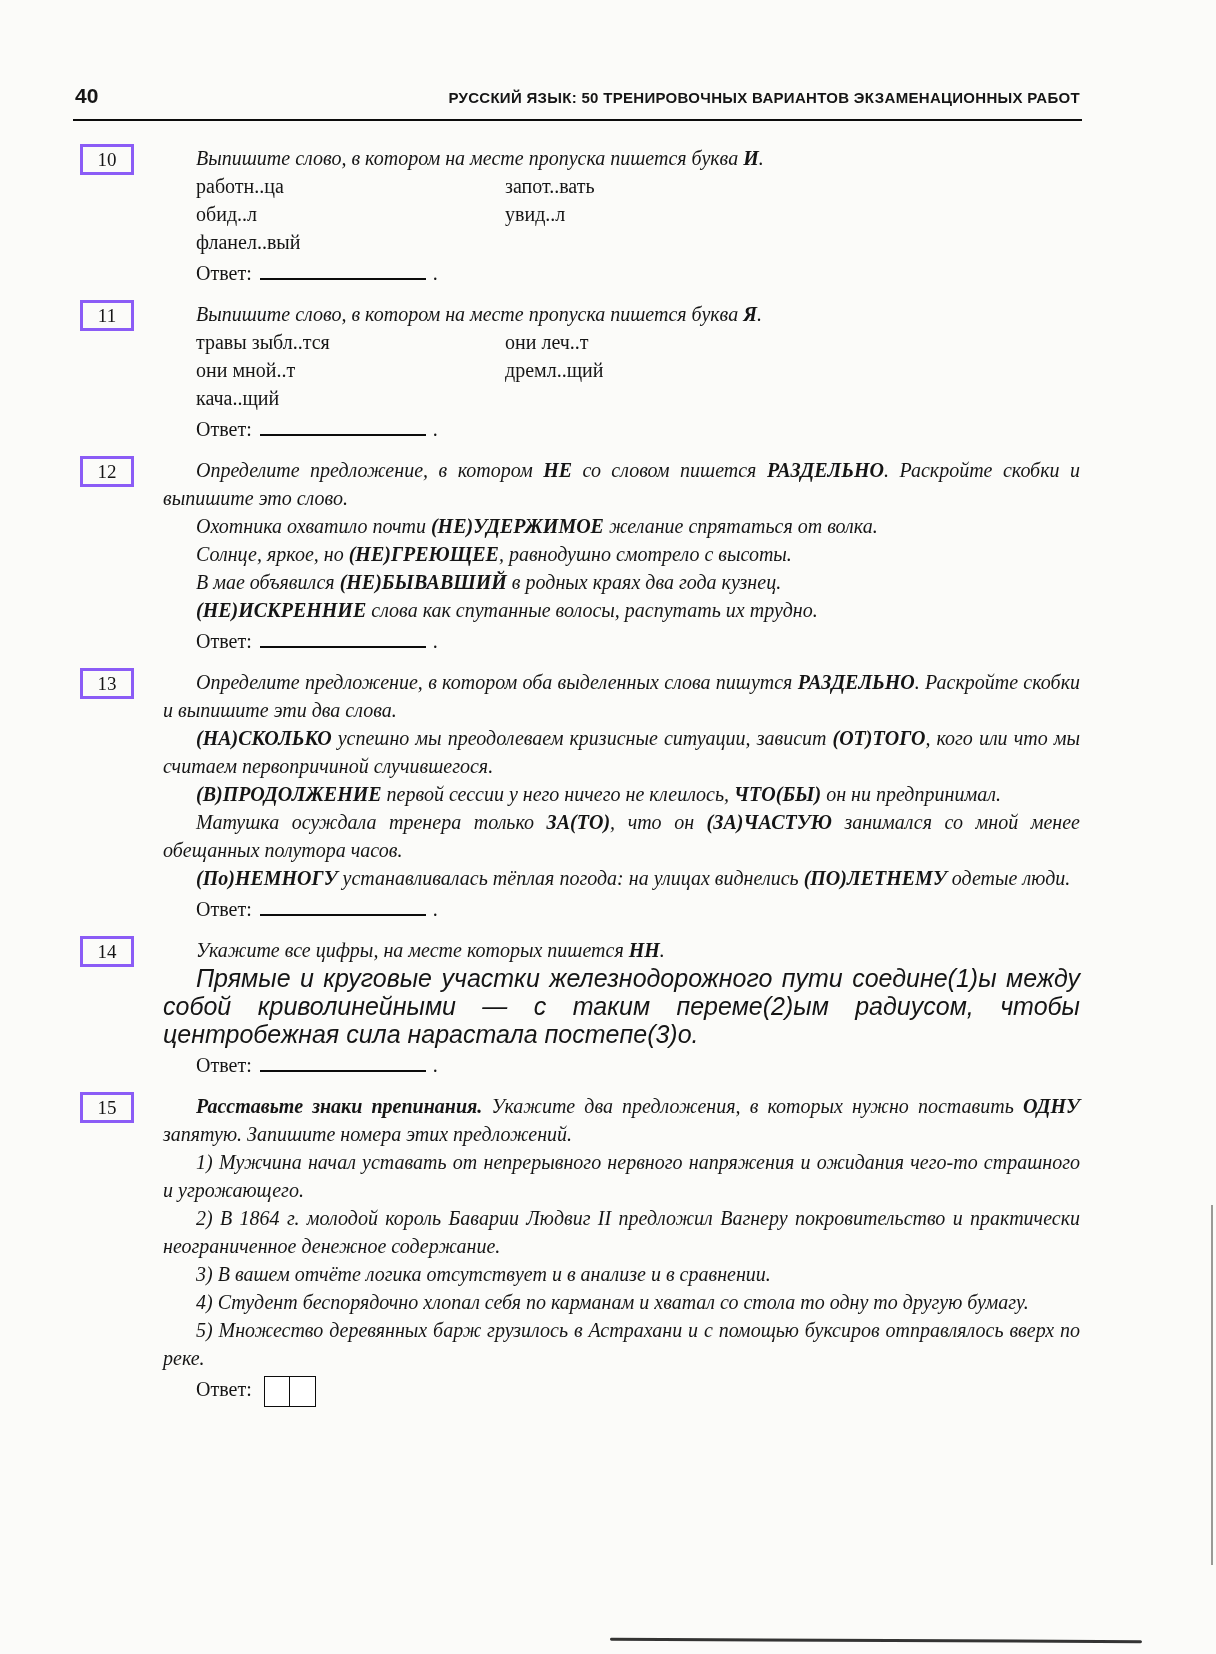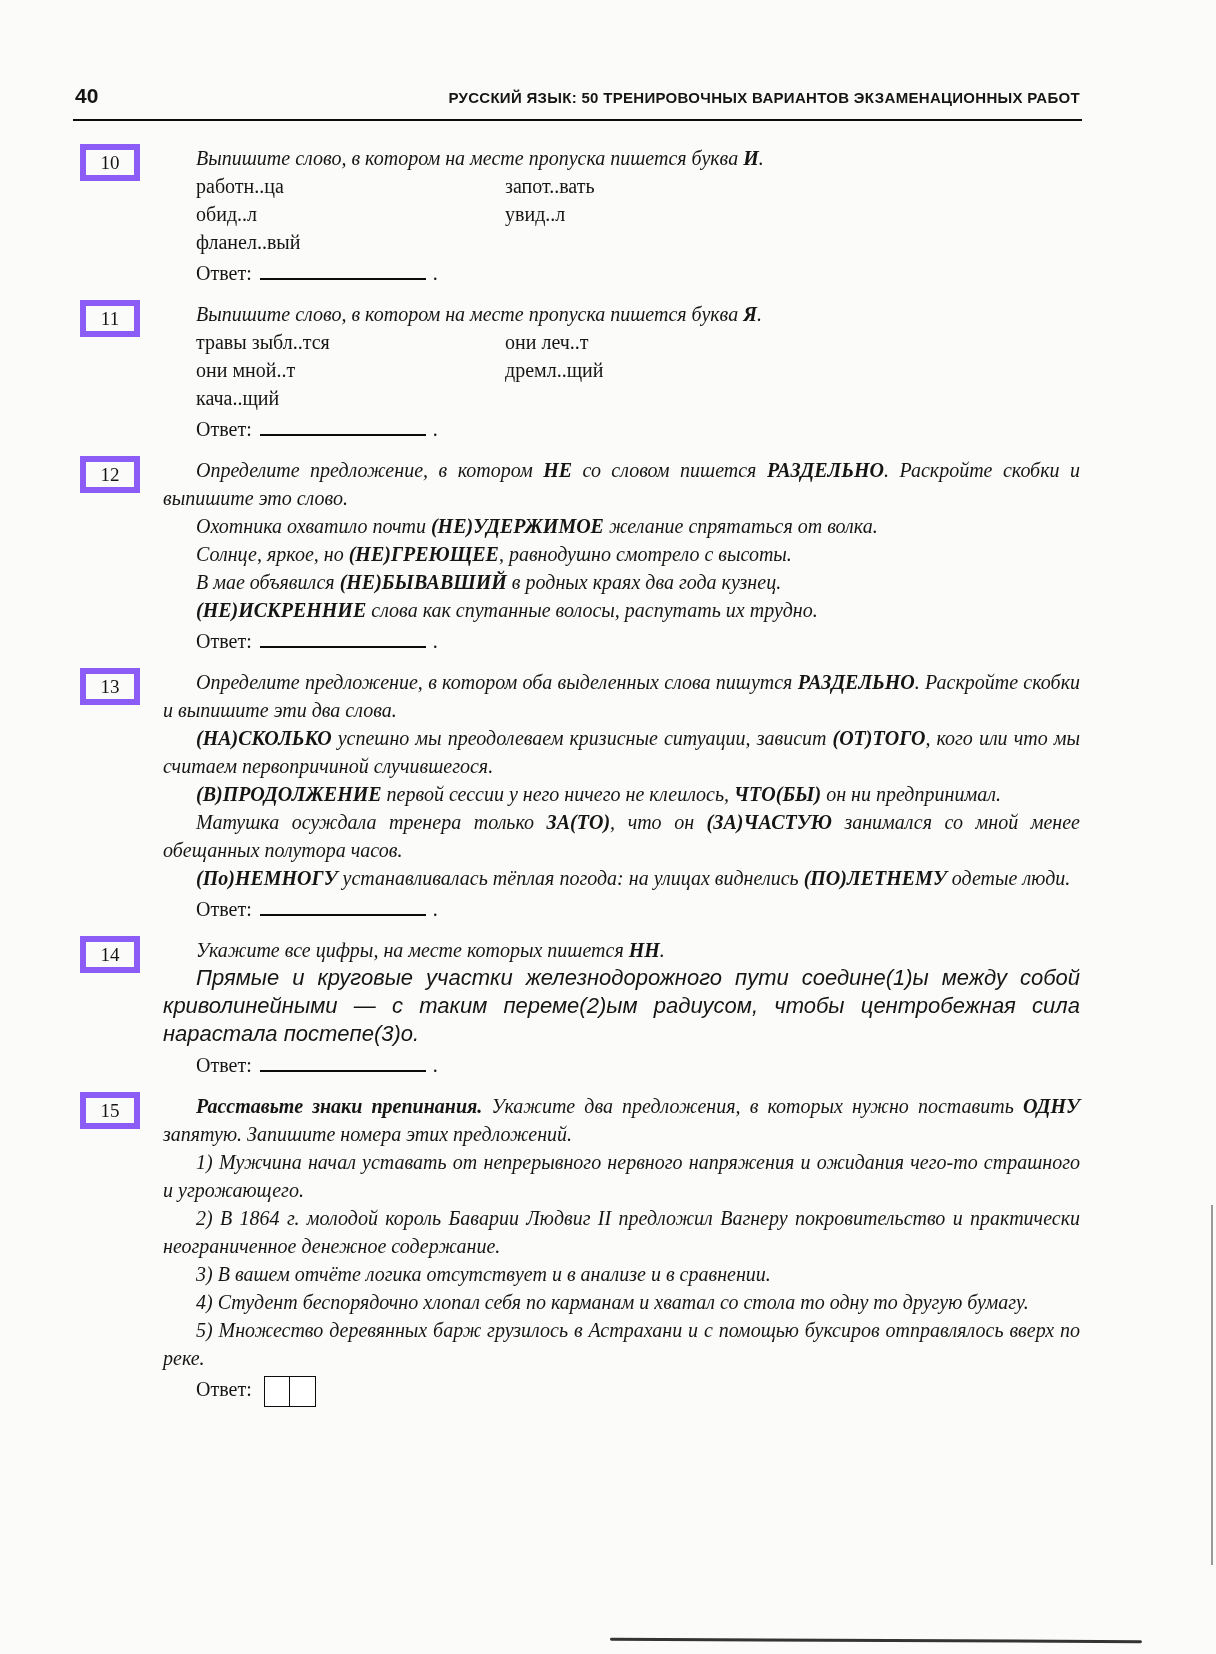--- a/index.html
+++ b/index.html
@@ -27,31 +27,31 @@
     border-top: 2.5px solid #0c0c0c;
   }
 
   
   .content { position: absolute; top: 144px; left: 163px; right: 136px; }
 
   .question { position: relative; margin-bottom: 13px; }
   .qnum {
     position: absolute; left: -83px; top: 0;
     width: 48px; height: 25px;
-    border: 6px solid #8b5cf6;
+    border: 3px solid #8b5cf6;
     display: flex; align-items: center; justify-content: center;
     font-size: 19px;
   }
   .qbody { font-size: 20px; line-height: 28px; }
 
   .para { margin: 0; text-align: justify; text-indent: 33px; font-style: italic; }
   .seg-b { font-weight: bold; }
   .sans {
     font-family: "Liberation Sans", "DejaVu Sans", sans-serif;
-    font-size: 22px;
+    font-size: 25px;
   }
 
   .word-cols {
     margin-left: 33px;
     display: grid;
     grid-template-columns: 309px 1fr;
   }
   .word-cell { line-height: 28px; }
 
   .answer { margin: 3px 0 0 33px; text-indent: 0; }

